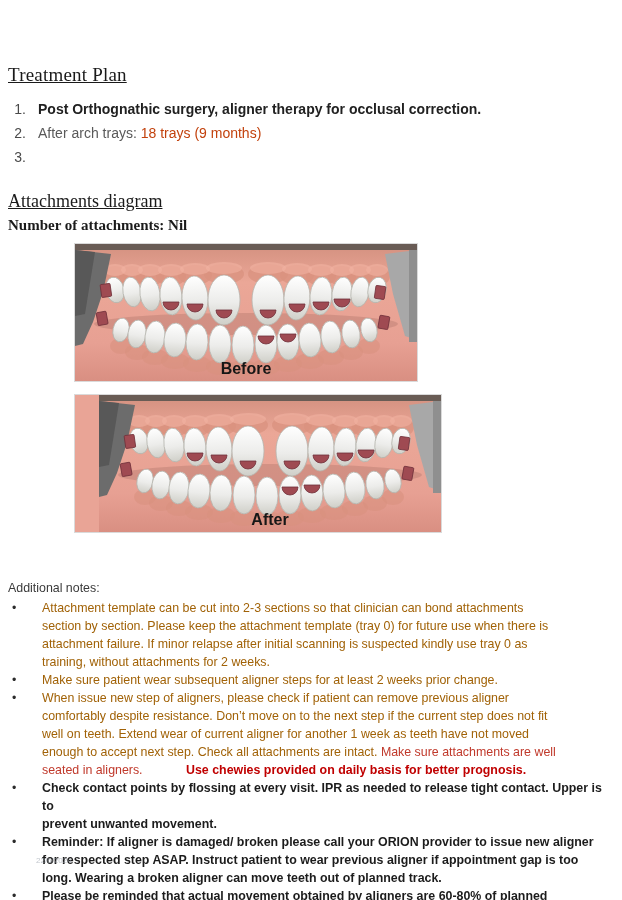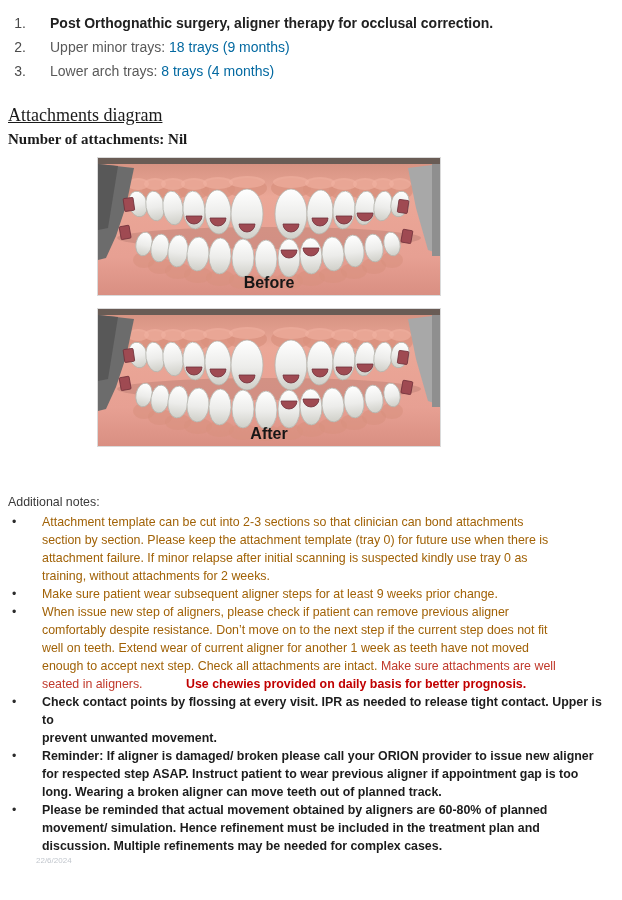--- a/index.html
+++ b/index.html
@@ -10,65 +10,65 @@
   
   .h-serif{font-family:"Liberation Serif",serif;color:#1a1a1a;margin:0;}
   .title{font-size:19px;font-weight:400;text-decoration:underline;margin:64px 0 0 8px;letter-spacing:.2px;}
   .subtitle{font-size:18px;font-weight:400;text-decoration:underline;margin:22px 8px 0 8px;}
   .count-line{font-size:15px;font-weight:700;margin:5px 0 0 8px;}
 
   
   .plan-list{margin:11px 0 0 0;padding:0;}
   .plan-item{display:flex;font-size:14px;line-height:24px;}
   .plan-num{width:26px;text-align:right;color:#4a4a4a;flex:0 0 26px;}
-  .plan-body{margin-left:24px;white-space:pre-wrap;}
+  .plan-body{margin-left:12px;white-space:pre-wrap;}
 
   
   .r-bolddark{font-weight:700;color:#212121;}
   .r-gray{color:#595959;}
-  .r-purple{color:#0369a1;}
+  .r-purple{color:#c2410c;}
   .r-regular{color:#a16207;}
   .r-bold{font-weight:700;color:#1c1c1c;}
   .r-red{color:#c0392b;}
   .r-redbold{color:#c00000;font-weight:700;margin-left:40px;}
 
   
-  .figures{margin:9px 0 0 97px;width:344px;}
+  .figures{margin:9px 0 0 74px;width:344px;}
   .mouth-wrap{width:342px;height:137px;border:1px solid #dadada;background:#e9a496;}
-  .mouth-wrap + .mouth-wrap{margin-top:12px;}
+  .mouth-wrap + .mouth-wrap{margin-top:12px;padding-left:24px;}
   svg.mouth{display:block;width:342px;height:137px;}
   .img-label{font-family:"Liberation Sans",sans-serif;font-size:16px;font-weight:600;fill:#161616;text-anchor:middle;}
 
   
   .notes{margin:46px 10px 0 8px;font-size:12.4px;line-height:18px;color:#3d3d3d;}
   .notes-heading{margin:5px 0 2px 0;color:#3a3a3a;}
   .note-item{display:flex;margin:0;}
   .note-bullet{flex:0 0 30px;text-align:left;padding-left:4px;color:#2b2b2b;}
   .note-text{flex:1;white-space:pre-wrap;}
 
   .watermark{position:absolute;left:36px;top:856px;font-size:8px;color:#98a0ab;opacity:.6;}
 </style>
 </head>
 <body>
 
 <div class="doc">
 
+  <h1 class="h-serif title">Treatment Plan</h1>
 
   <div class="plan-list">
       <div class="plan-item">
         <span class="plan-num">1.</span>
         <span class="plan-body"><span class="r-bolddark">Post Orthognathic surgery, aligner therapy for occlusal correction.</span></span>
       </div>
       <div class="plan-item">
         <span class="plan-num">2.</span>
-        <span class="plan-body"><span class="r-gray">Upper minor trays: </span><span class="r-purple">18 trays (9 months)</span></span>
+        <span class="plan-body"><span class="r-gray">After arch trays: </span><span class="r-purple">18 trays (9 months)</span></span>
       </div>
       <div class="plan-item">
         <span class="plan-num">3.</span>
-        <span class="plan-body"><span class="r-gray">Lower arch trays: </span><span class="r-purple">8 trays (4 months)</span></span>
       </div>
     </div>
 
   <h2 class="h-serif subtitle">Attachments diagram</h2>
   <h3 class="h-serif count-line">Number of attachments: Nil</h3>
 
   <div class="figures">
     <div class="mouth-wrap">
       <svg class="mouth" viewBox="0 0 342 137">
         <g class="mouth-g">
@@ -280,21 +280,21 @@
     <div id="notes-list">
         <div class="note-item">
           <span class="note-bullet">•</span>
           <div class="note-text"><span class="r-regular">Attachment template can be cut into 2-3 sections so that clinician can bond attachments
 section by section. Please keep the attachment template (tray 0) for future use when there is
 attachment failure. If minor relapse after initial scanning is suspected kindly use tray 0 as
 training, without attachments for 2 weeks.</span></div>
         </div>
         <div class="note-item">
           <span class="note-bullet">•</span>
-          <div class="note-text"><span class="r-regular">Make sure patient wear subsequent aligner steps for at least 9 weeks prior change.</span></div>
+          <div class="note-text"><span class="r-regular">Make sure patient wear subsequent aligner steps for at least 2 weeks prior change.</span></div>
         </div>
         <div class="note-item">
           <span class="note-bullet">•</span>
           <div class="note-text"><span class="r-regular">When issue new step of aligners, please check if patient can remove previous aligner
 comfortably despite resistance. Don’t move on to the next step if the current step does not fit
 well on teeth. Extend wear of current aligner for another 1 week as teeth have not moved
 enough to accept next step. Check all attachments are intact. </span><span class="r-red">Make sure attachments are well
 seated in aligners. </span><span class="r-redbold">Use chewies provided on daily basis for better prognosis.</span></div>
         </div>
         <div class="note-item">

